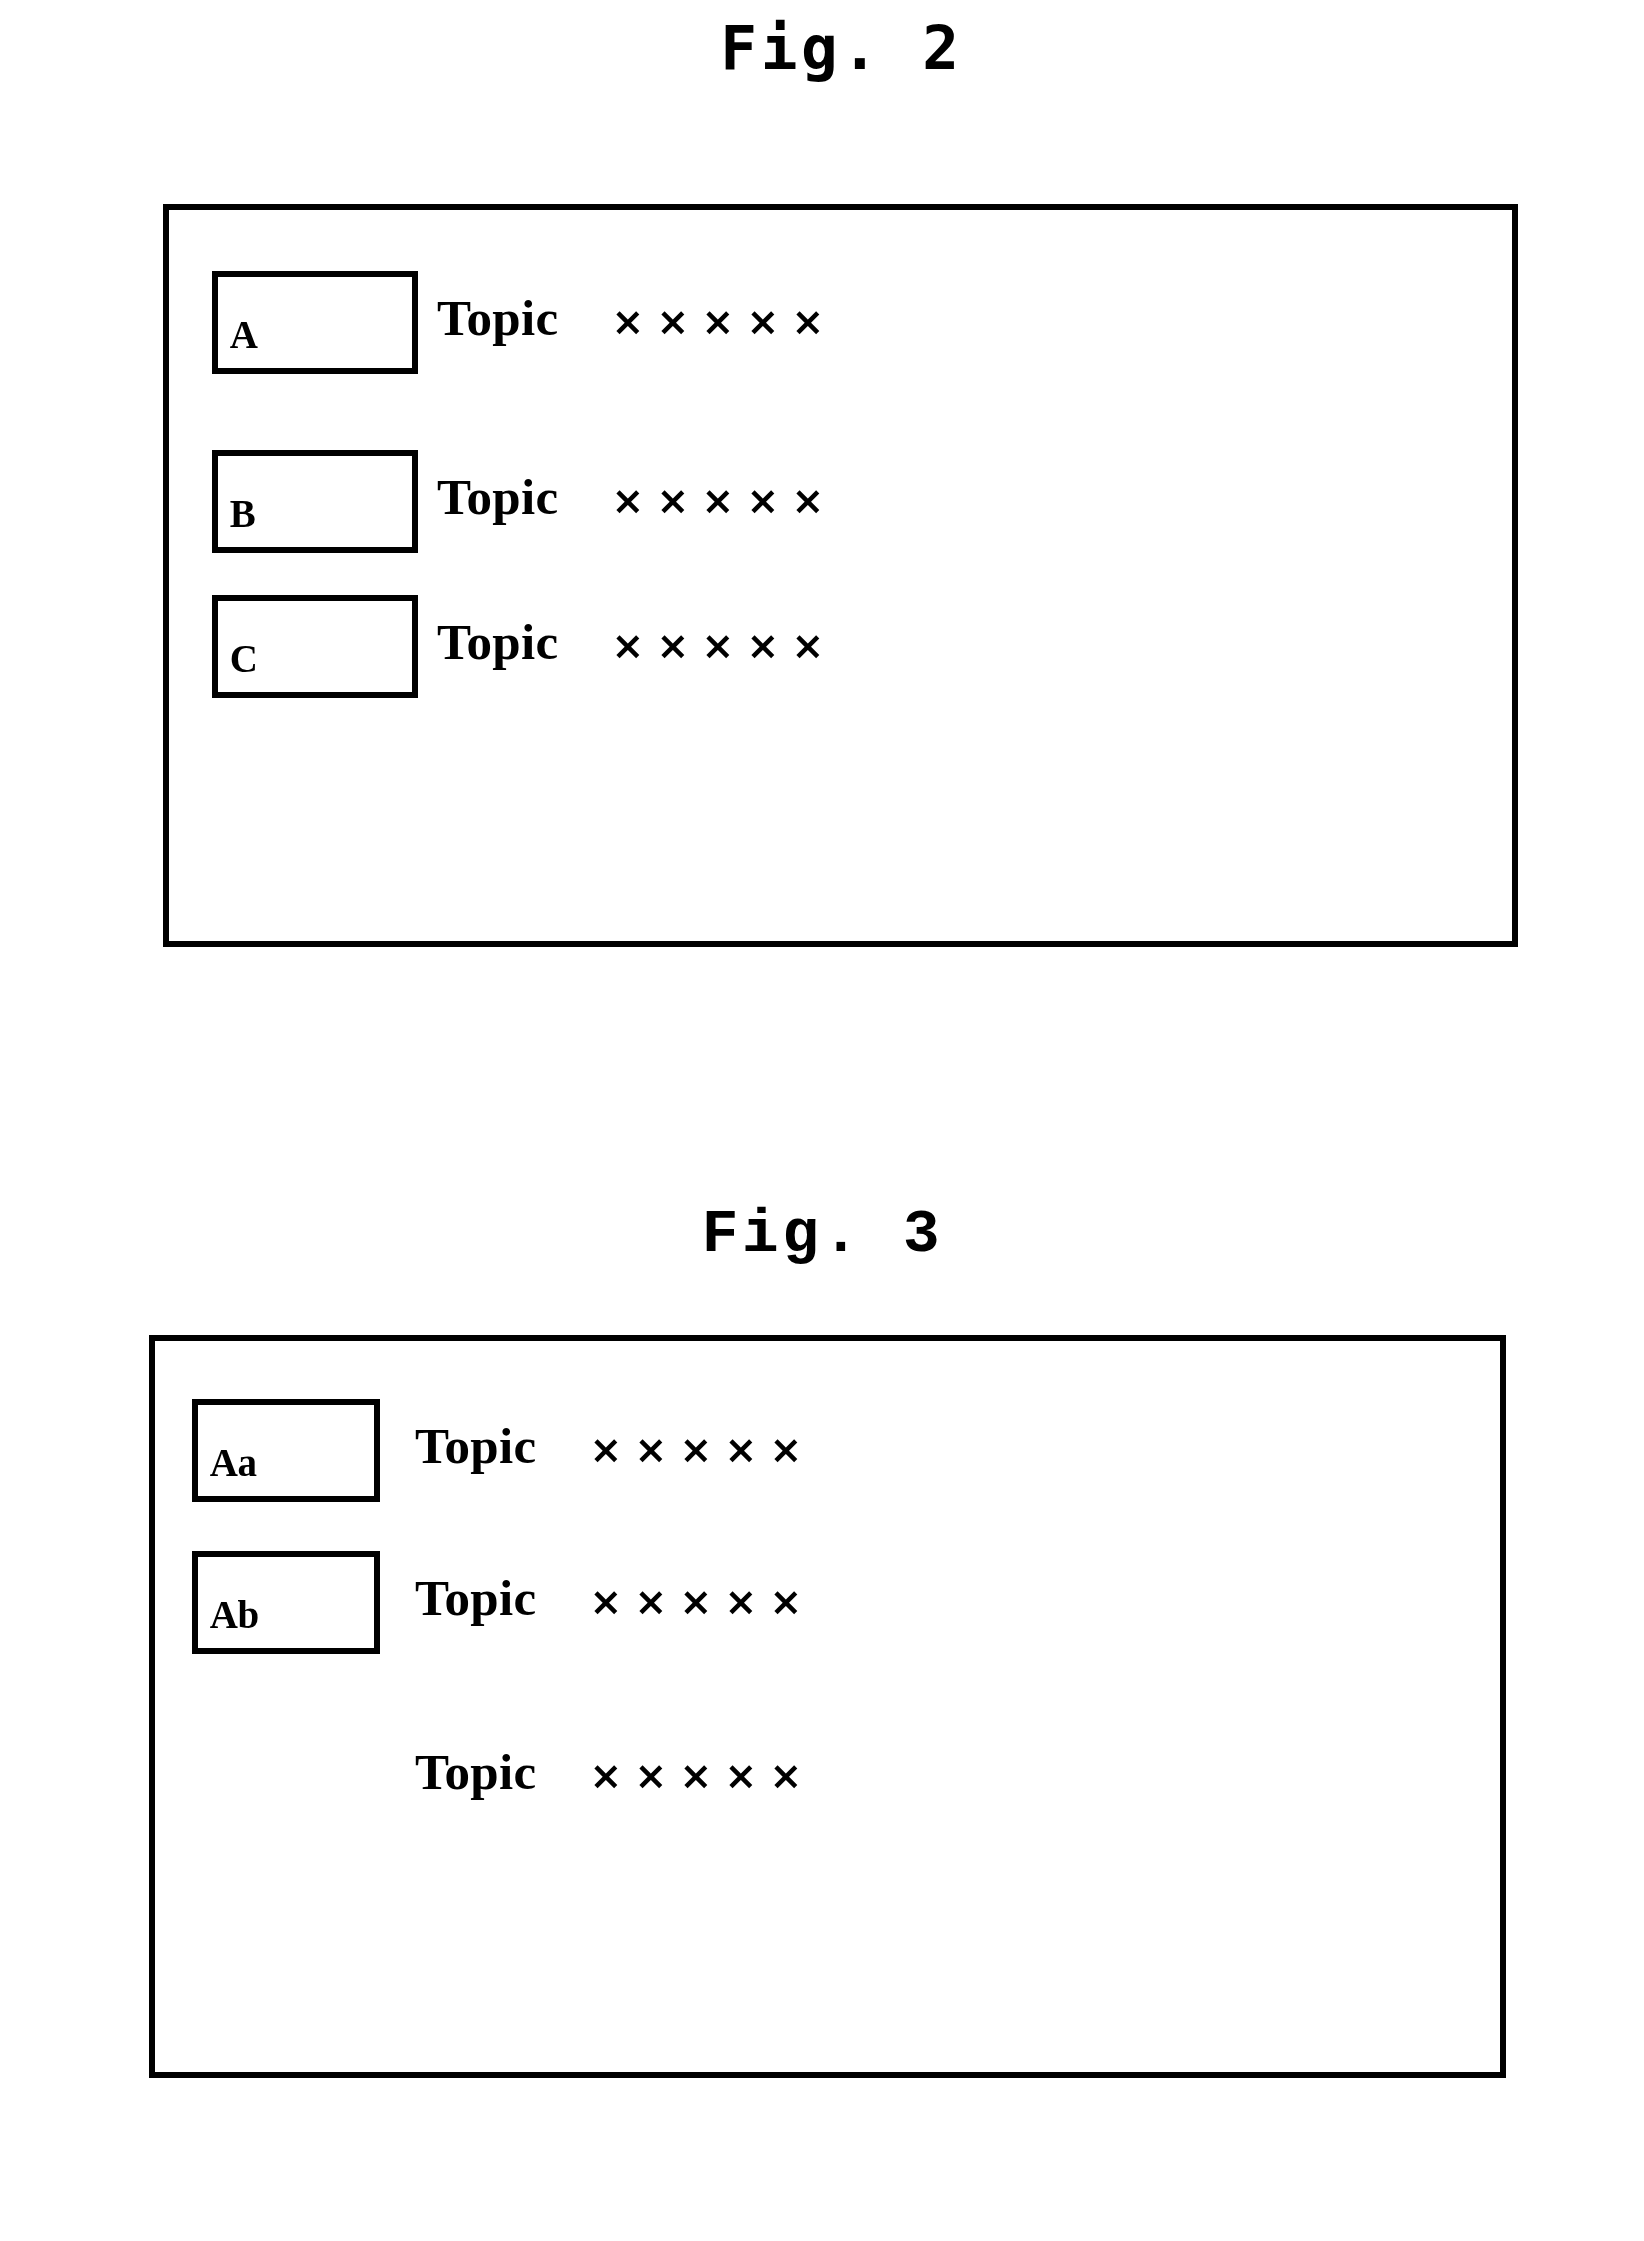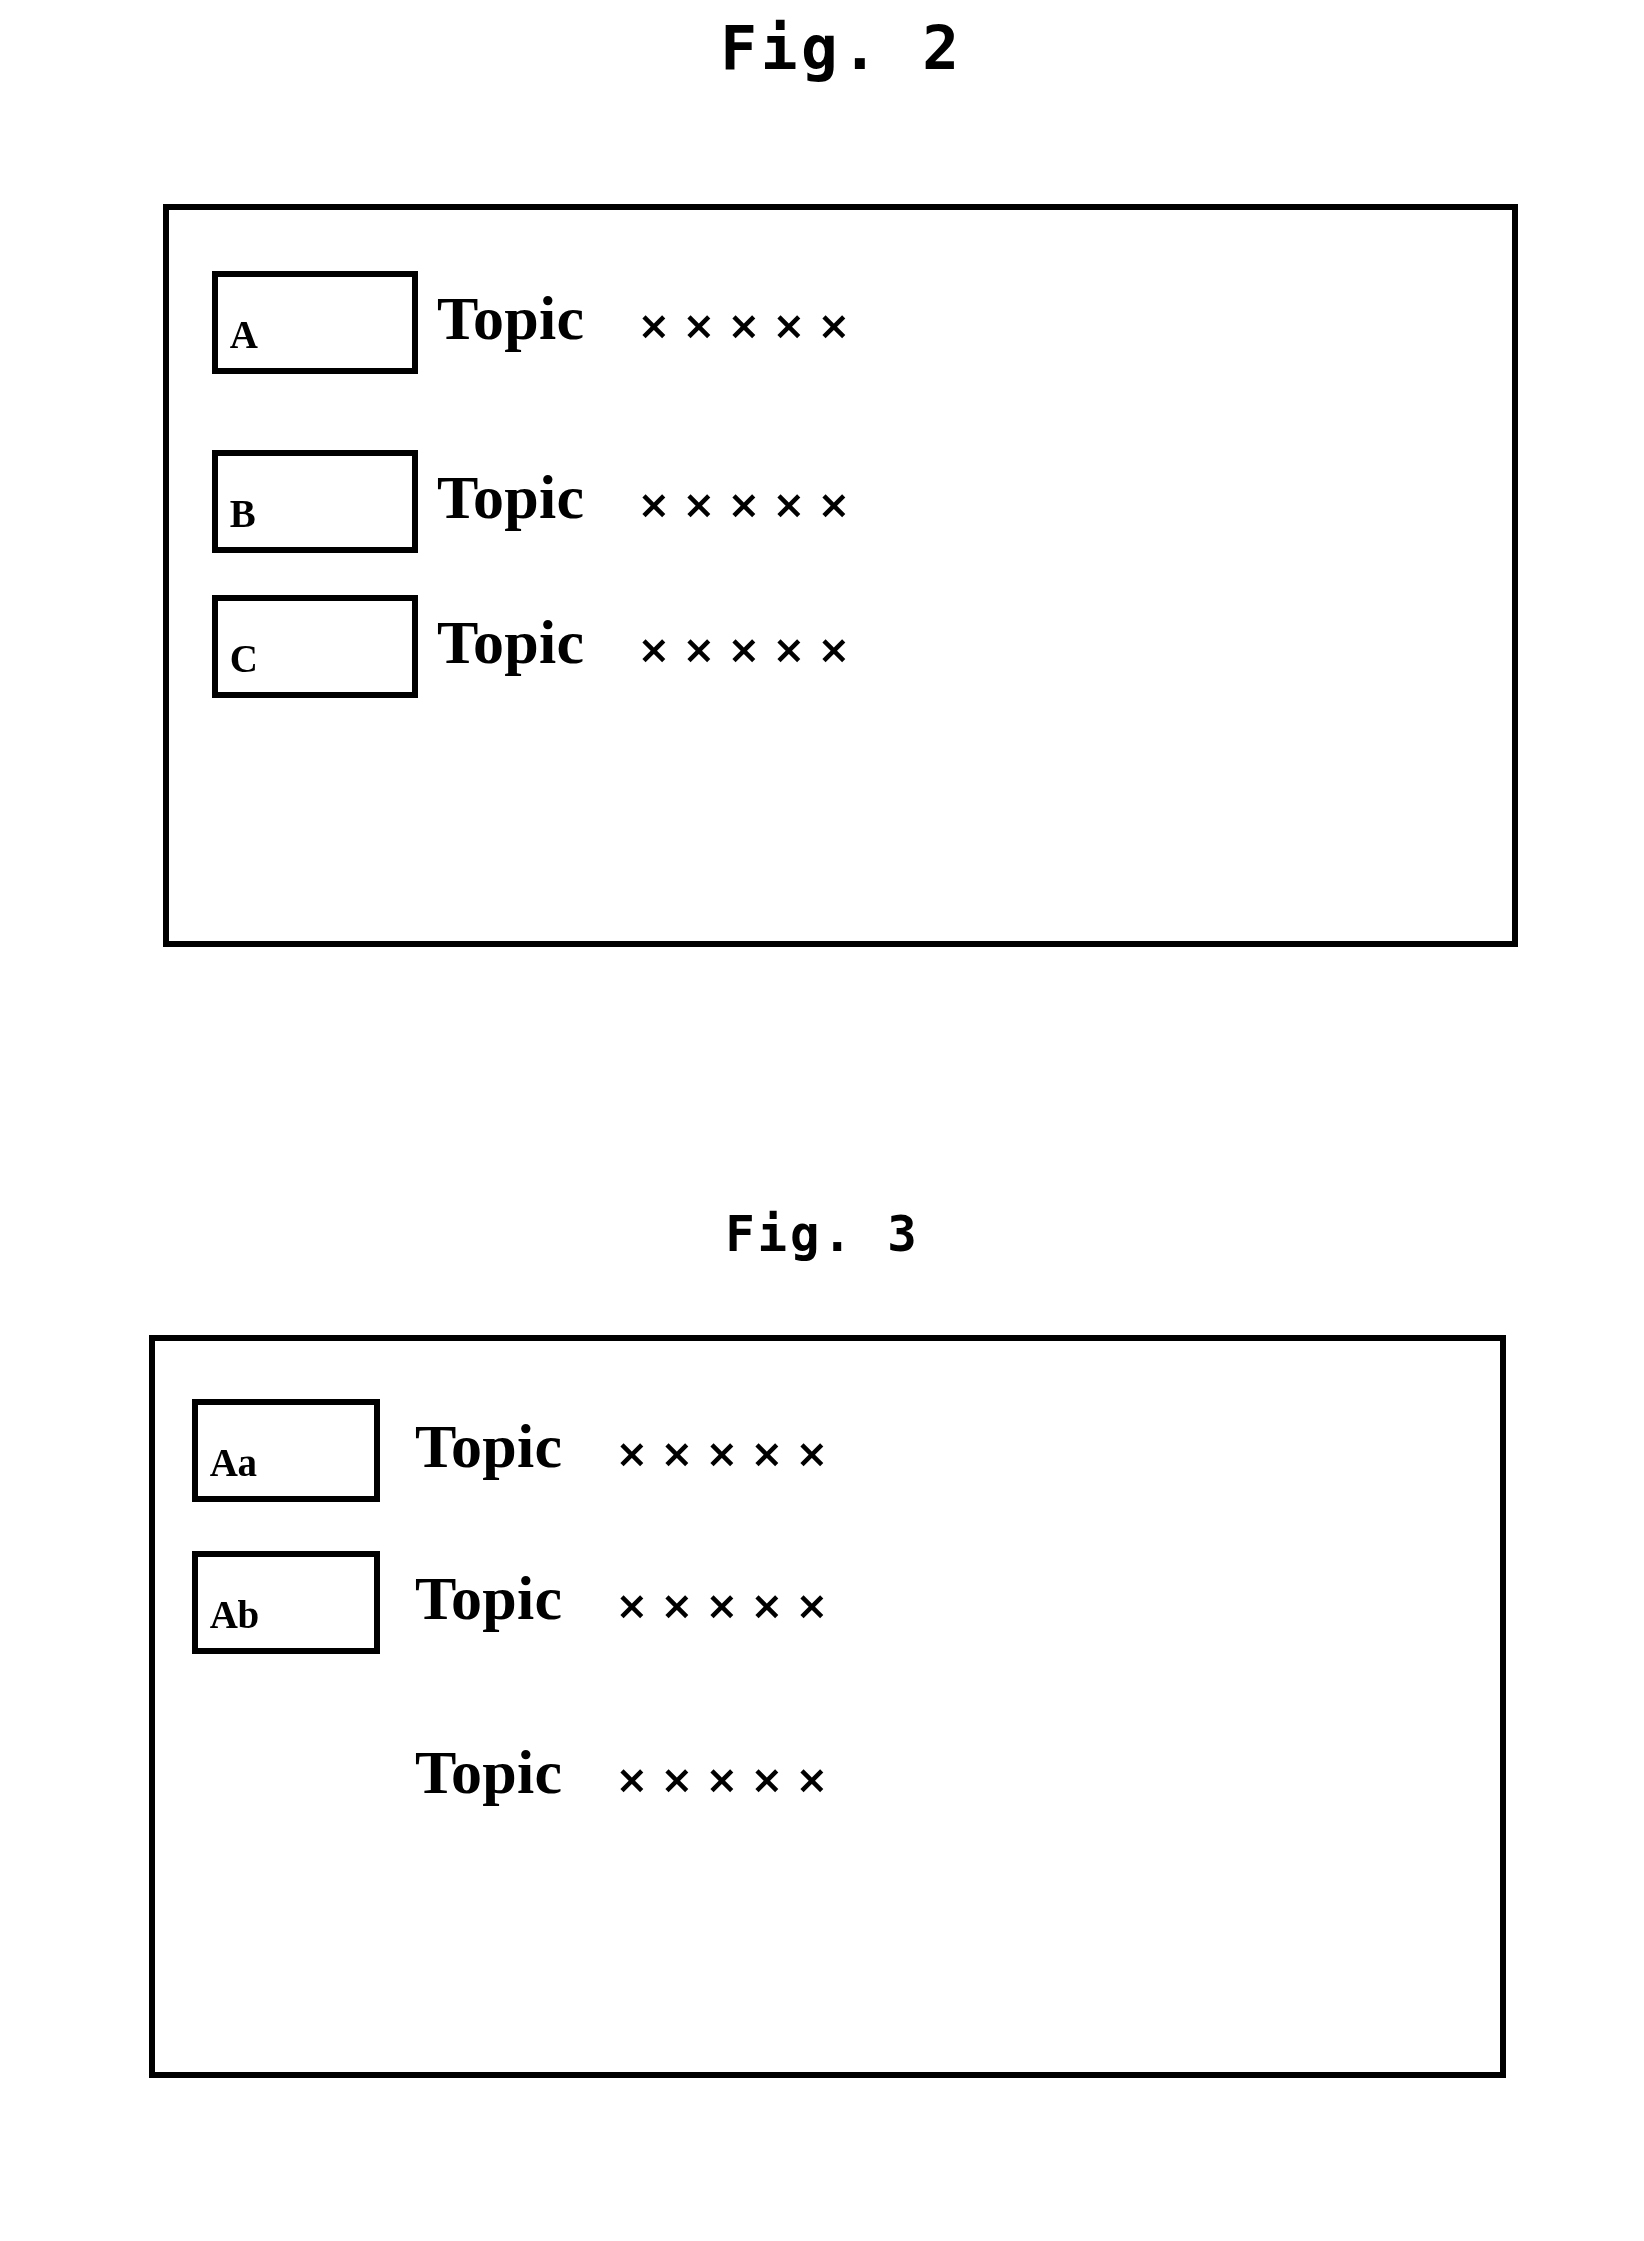--- a/index.html
+++ b/index.html
@@ -37,22 +37,23 @@
     white-space: pre;
   }
   #fig2-caption {
     top: 11px;
     font-size: 61px;
     line-height: 73px;
     margin-left: 19px;
   }
   #fig3-caption {
     top: 1198px;
-    font-size: 49px;
+    font-size: 61px;
     line-height: 73px;
+    font-family: Liberation Mono, monospace;
   }
 
   
   .frame {
     position: absolute;
     border: 6.9px solid #000;
     background: #fff;
     box-sizing: border-box;
   }
   #fig2-frame {
@@ -125,21 +126,21 @@
     display: flex;
     align-items: baseline;
     white-space: pre;
   }
   #fig2-frame .row-text { left: 268px; }
   #fig3-frame .row-text { left: 260px; }
 
   .topic-word {
     font-family: "Liberation Serif", serif;
     font-weight: 700;
-    font-size: 62px;
+    font-size: 51px;
     line-height: 55px;
     letter-spacing: 0.005em;
   }
   .x-marks {
     display: flex;
     margin-left: 47px;
     align-items: baseline;
   }
   .x-mark {
     font-family: "DejaVu Sans", sans-serif;

